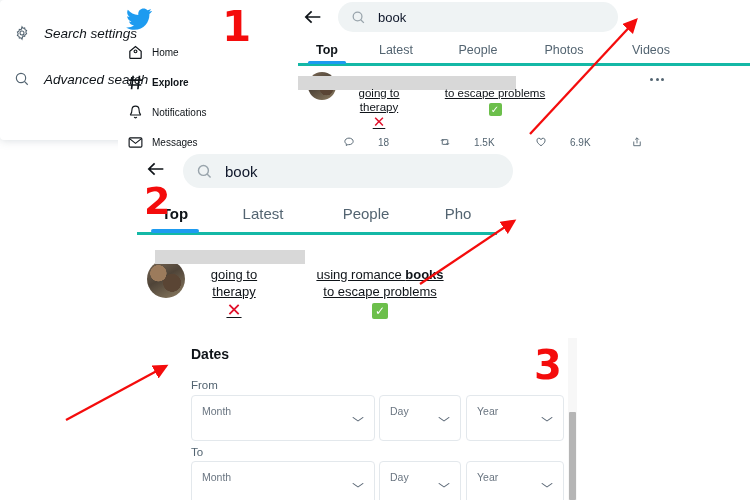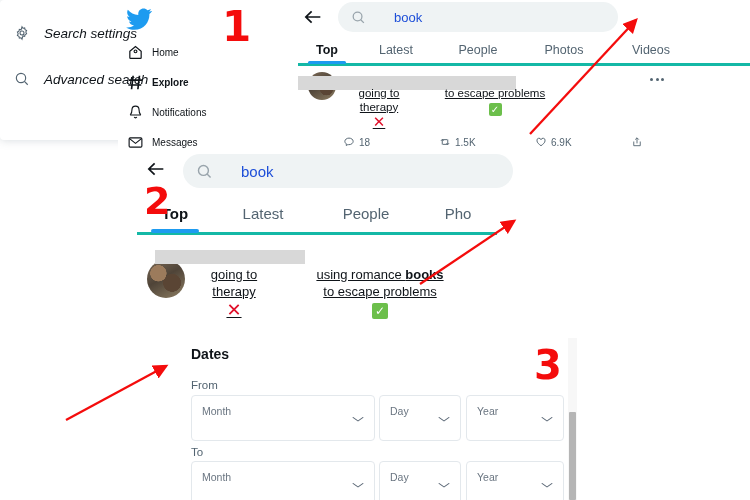--- a/index.html
+++ b/index.html
@@ -18,39 +18,39 @@
   .navrow .ico{width:34px;display:flex;justify-content:center;align-items:center;}
   .navrow .lbl{font-size:10px;color:#0f1419;}
   .navrow.active .lbl{font-weight:bold;}
 
   
   #results{left:298px;top:0;width:452px;height:158px;}
   #results .backarrow{position:absolute;left:4px;top:6px;width:22px;height:22px;}
   .searchbar{position:absolute;border-radius:999px;background:#eff3f4;display:flex;align-items:center;}
   #results .searchbar{left:40px;top:2px;width:280px;height:30px;}
   .searchbar .sico{margin-left:13px;width:15px;height:15px;opacity:.55;}
-  .searchbar .sval{margin-left:28px;font-size:13px;color:#1d4ed8;}
+  .searchbar .sval{margin-left:12px;font-size:13px;color:#0f172a;}
   .dots3{display:flex;gap:2.5px;align-items:center;}
   .dots3 i{width:3px;height:3px;border-radius:50%;background:#536471;display:block;}
   .tabsrow{position:absolute;display:flex;border-bottom:3px solid #14b8a6;}
   #results .tabsrow{left:0;top:36px;width:452px;height:27px;}
   .tab{position:relative;display:flex;align-items:center;justify-content:center;font-size:12.5px;color:#536471;}
   .tab.sel{color:#0f1419;font-weight:bold;}
   .tab.sel .ul{position:absolute;bottom:-1px;left:50%;transform:translateX(-50%);width:38px;height:3.4px;border-radius:3px;background:#1d9bf0;}
   .tweet{position:absolute;}
   .avatar{position:absolute;border-radius:50%;overflow:hidden;background:
       radial-gradient(circle at 30% 35%,#9c7b5c 0 22%,transparent 23%),
       radial-gradient(circle at 66% 60%,#5a4534 0 26%,transparent 27%),
       linear-gradient(150deg,#7d6b57 0%,#4f4438 45%,#8d7d62 100%);}
   .redactbar{position:absolute;background:#d8d8d8;}
   .tcol{position:absolute;font-size:11.5px;line-height:13.5px;color:#0f1419;text-decoration:underline;}
   .xmark{color:#e0102a;font-weight:bold;}
   .checkbox{display:inline-block;background:#6cbf4b;color:#fff;text-align:center;border-radius:2px;font-weight:bold;}
   .metrics{position:absolute;display:flex;align-items:center;color:#536471;font-size:10px;}
-  .metrics .m{display:flex;align-items:center;gap:4px;}
+  .metrics .m{display:flex;align-items:center;gap:23px;}
 
   
   #mid{left:137px;top:150px;width:360px;height:190px;box-shadow:0 0 0 0 transparent;}
   #mid .backarrow{position:absolute;left:8px;top:8px;width:22px;height:22px;}
   #mid .searchbar{left:46px;top:4px;width:330px;height:34px;}
   #mid .searchbar .sval{font-size:15px;}
   #mid .tabsrow{left:0;top:44px;width:360px;height:38px;}
   #mid .tab{font-size:15px;}
   #mid .tab.sel .ul{width:48px;height:4px;}
 

